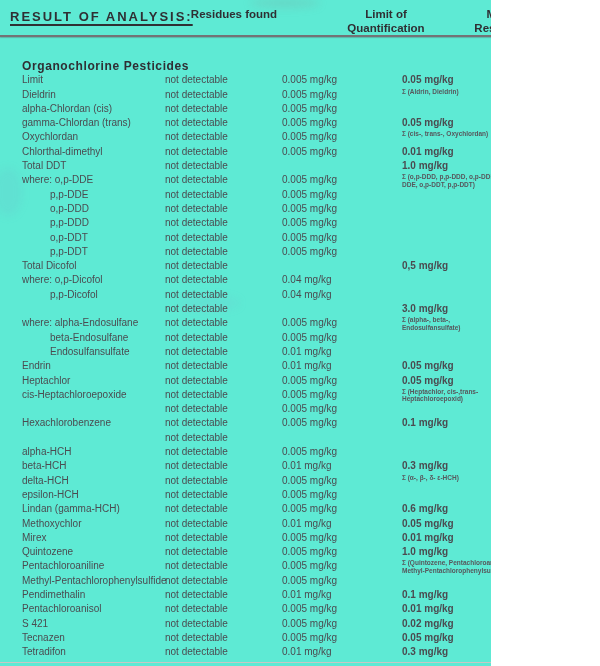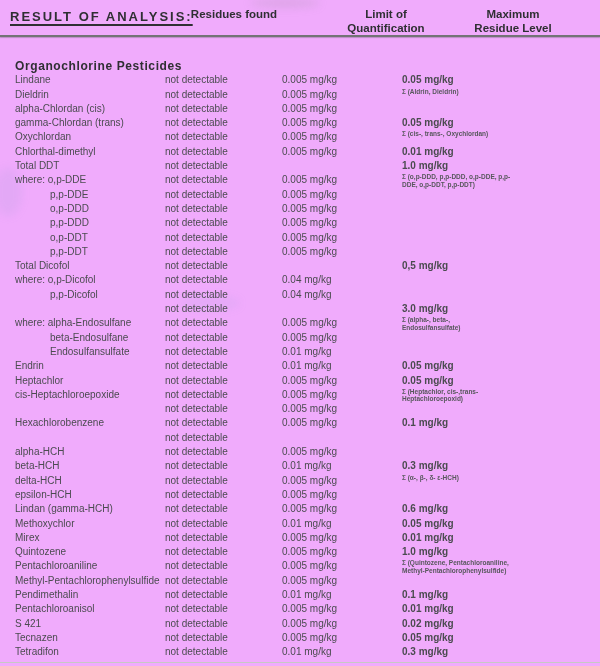--- a/index.html
+++ b/index.html
@@ -1,19 +1,19 @@
 <!DOCTYPE html>
 <html><head>
 <meta charset="utf-8">
 <style>
   html,body { margin:0; padding:0; }
   .page {
     position:relative;
-    width:600px; height:666px;
-    background:#f0abfc;
+    width:491px; height:666px;
+    background:#5eead4;
     font-family:"Liberation Sans", sans-serif;
     color:#4b4b50;
     overflow:hidden;
   }
   
   .title {
     position:absolute; left:10px; top:9px;
     font-size:13px; font-weight:bold; color:#2f2f33;
     letter-spacing:2px;
     text-decoration:underline;
@@ -41,21 +41,21 @@
   }
   
   .tbl { position:absolute; left:0; top:60px; width:600px; }
   .row {
     display:grid;
     grid-template-columns:165px 105px 12px 110px 10px 120px;
     height:14.3px;
     align-items:start;
     font-size:10px; line-height:12.5px;
   }
-  .c-name { grid-column:1; padding-left:15px; white-space:nowrap; }
+  .c-name { grid-column:1; padding-left:22px; white-space:nowrap; }
   .c-name.ind { padding-left:50px; }
   .c-res  { grid-column:2; }
   .c-loq  { grid-column:4; text-align:left; }
   .c-mrl  { grid-column:6; text-align:left;font-weight:bold; }
   .mrl-main { font-size:10px; line-height:12.5px; }
   .mrl-note {
     font-size:6.5px; line-height:7.5px;
     white-space:pre-line; color:#57575c;
     margin-top:-1px;
   }
@@ -85,21 +85,21 @@
   <div class="colhead h-mrl">Maximum
 Residue Level</div>
   <div class="rule"></div>
 
   <div class="tbl" id="tbl">
     <div class="row section-row">
       <div class="c-name">Organochlorine Pesticides</div>
     </div>
 
   <div class="row">
-    <div class="c-name">Lindane</div>
+    <div class="c-name">Limit</div>
     <div class="c-res">not detectable</div>
     <div class="c-loq">0.005 mg/kg</div>
     <div class="c-mrl">
       <div class="mrl-main">0.05 mg/kg</div>
       <div class="mrl-note"></div>
     </div>
   </div>
 
   <div class="row">
     <div class="c-name">Dieldrin</div>

